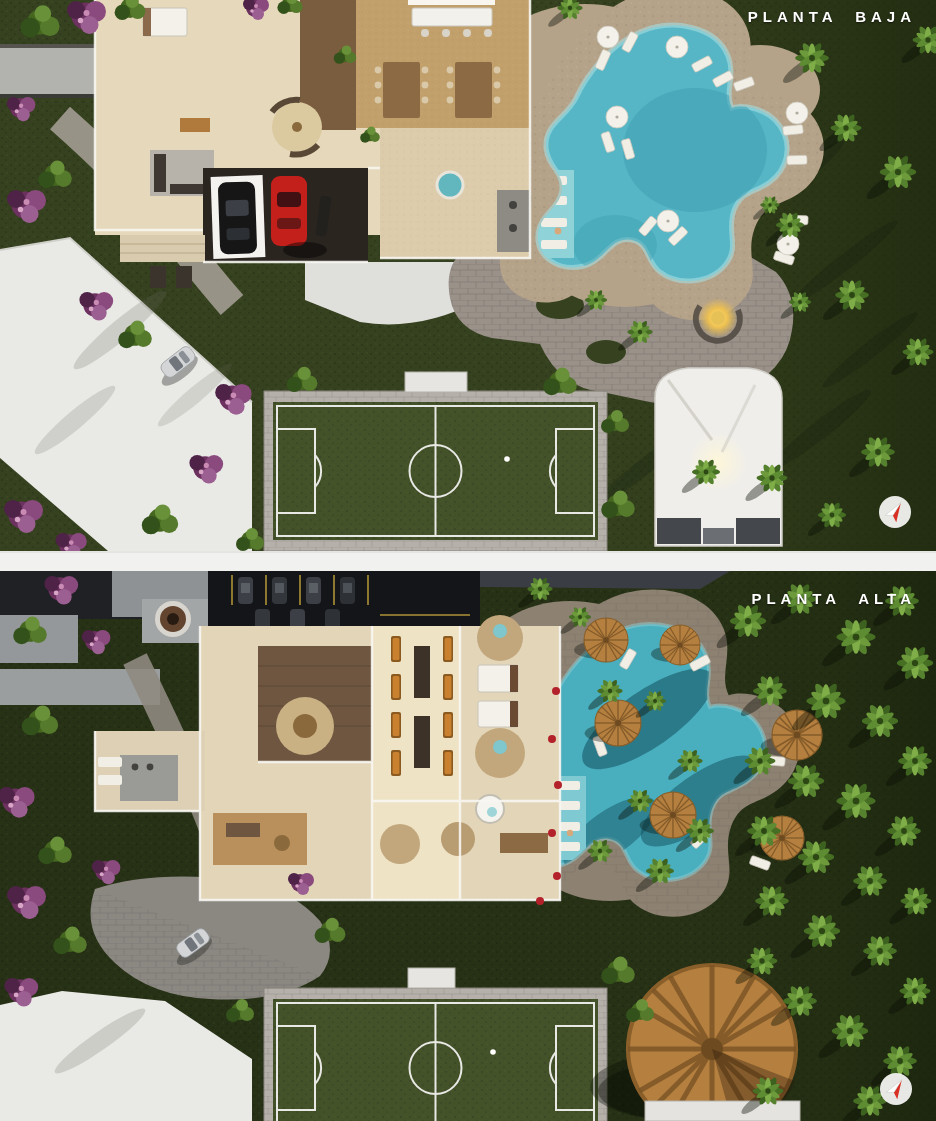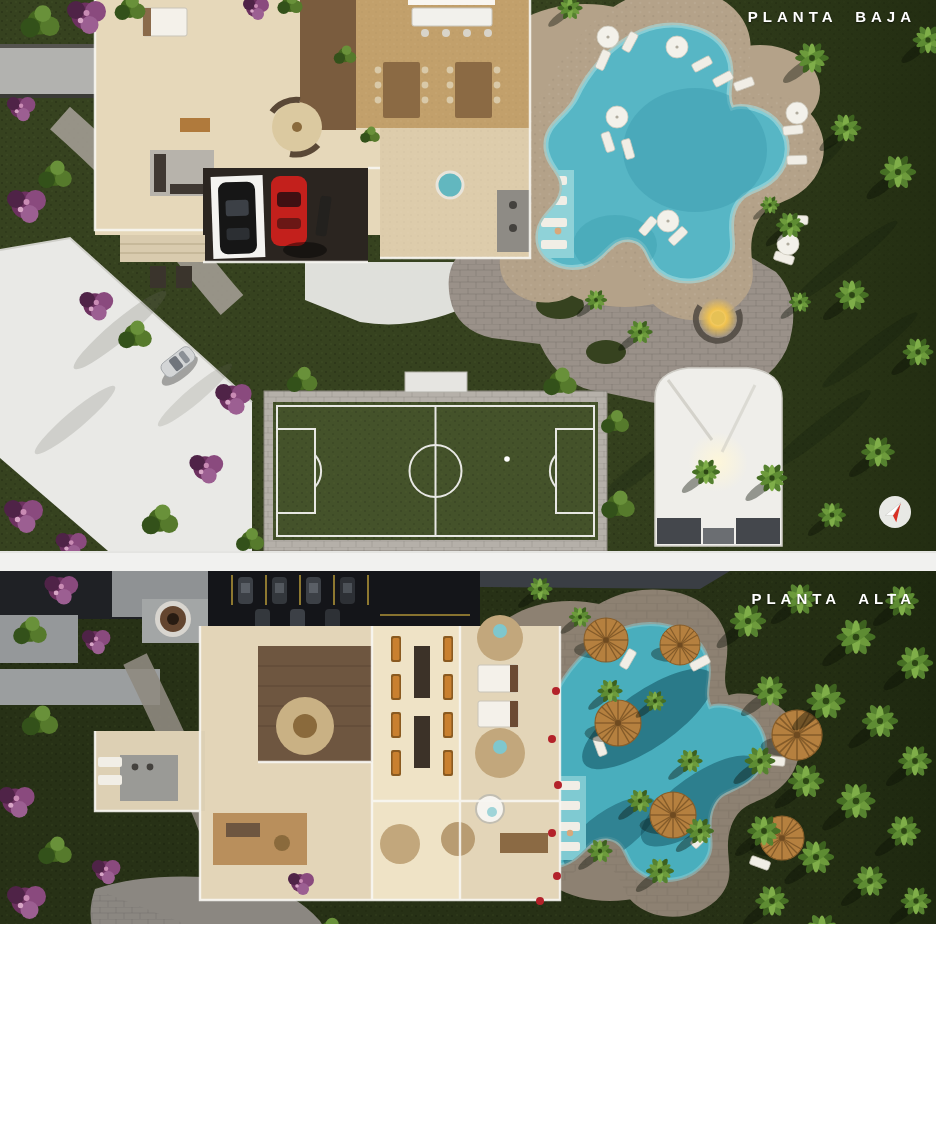--- a/index.html
+++ b/index.html
@@ -1,16 +1,16 @@
 <!DOCTYPE html>
 <html><head>
 <meta charset="utf-8">
 <style>
   html,body{margin:0;padding:0;background:#ffffff;}
-  .stage{width:936px;height:924px;position:relative;overflow:hidden;font-family:"Liberation Sans",sans-serif;}
+  .stage{width:936px;height:1121px;position:relative;overflow:hidden;font-family:"Liberation Sans",sans-serif;}
   .stage svg{display:block;}
   .plan-label{font-family:"Liberation Sans",sans-serif;font-weight:bold;font-size:15px;
               letter-spacing:5px;word-spacing:9px;fill:#ffffff;text-shadow:0 1px 2px rgba(0,0,0,.55);}
 </style>
 </head>
 <body>
 
 <div class="stage">
 <svg width="936" height="1121" viewBox="0 0 936 1121" xmlns="http://www.w3.org/2000/svg">
 <defs>

